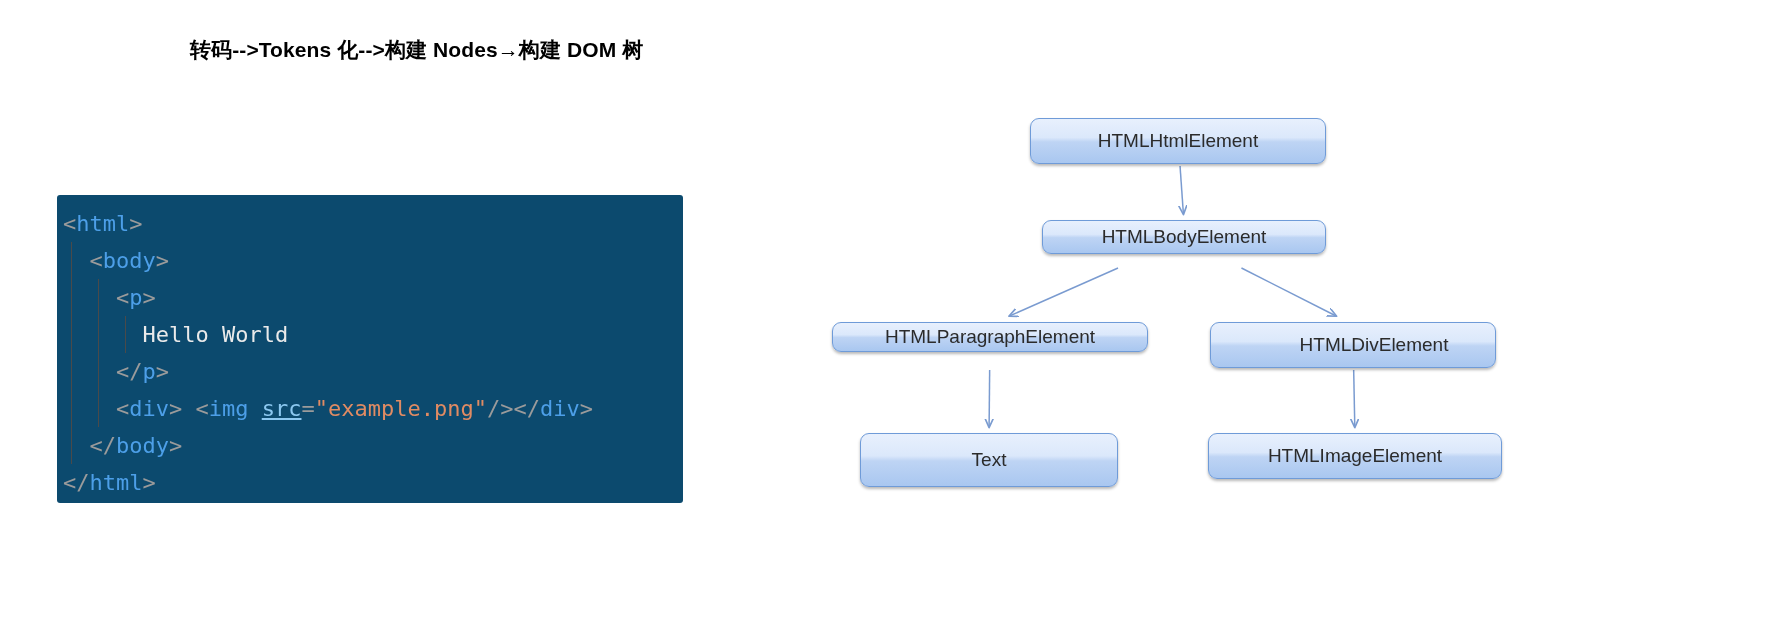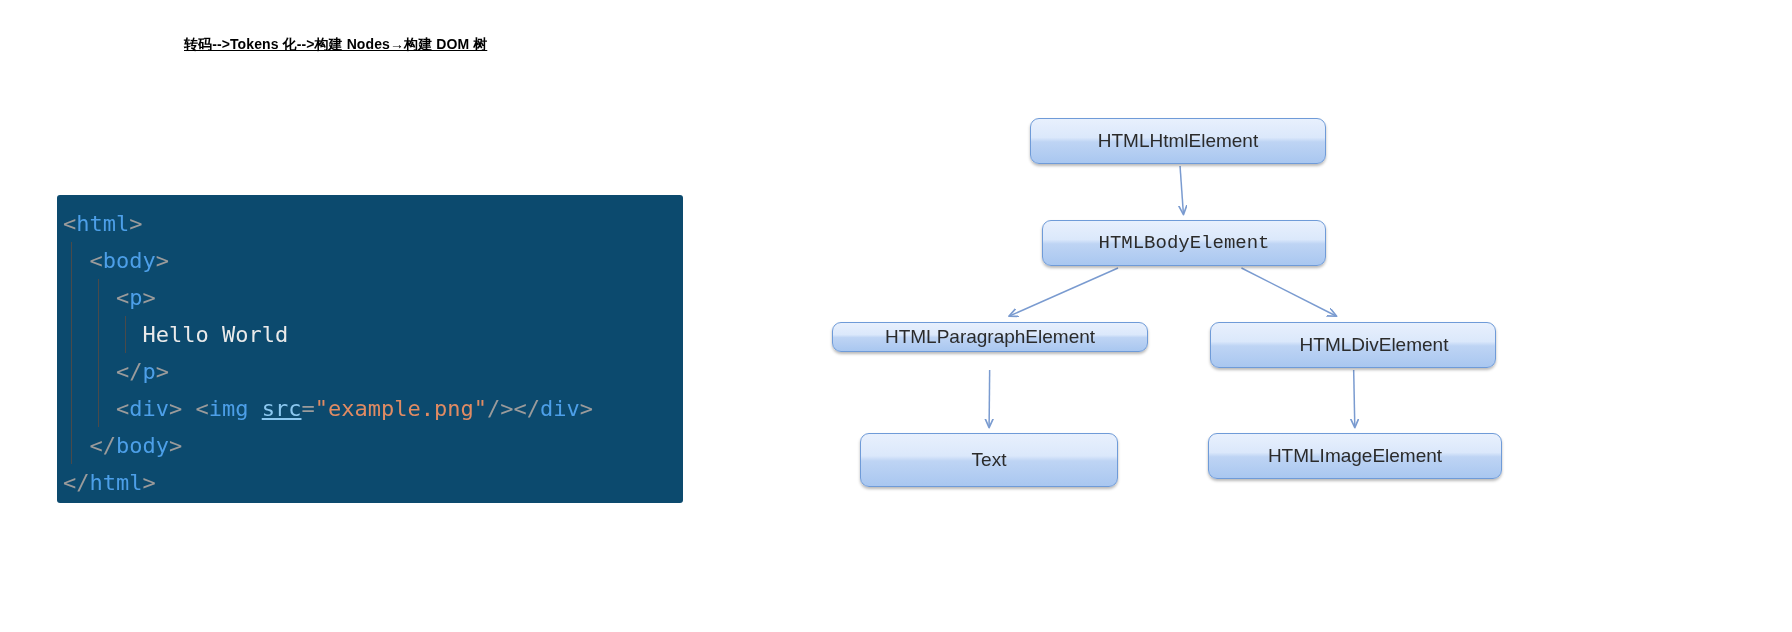--- a/index.html
+++ b/index.html
@@ -11,28 +11,27 @@
     width: 1792px;
     height: 632px;
     position: relative;
     overflow: hidden;
     font-family: "Liberation Sans", sans-serif;
   }
 
   
   #slide-title {
     position: absolute;
-    left: 184px;
+    left: 190px;
     top: 36px;
-    font-size: 14px;
+    font-size: 21px;
     font-weight: bold;
     color: #000000;
     letter-spacing: 0.1px;
     white-space: nowrap;
-    text-decoration: underline;
   }
 
   
   #code-block {
     position: absolute;
     left: 57px;
     top: 195px;
     width: 626px;
     height: 308px;
     background: #0c4a6e;
@@ -125,21 +124,21 @@
       <line x1="360.04" y1="66" x2="363.4" y2="114" stroke="#7a9bd0" stroke-width="1.5" marker-end="url(#arrowhead)"></line>
       <line x1="298.03999999999996" y1="168" x2="189.4" y2="216" stroke="#7a9bd0" stroke-width="1.5" marker-end="url(#arrowhead)"></line>
       <line x1="421.46" y1="168" x2="516.1" y2="216" stroke="#7a9bd0" stroke-width="1.5" marker-end="url(#arrowhead)"></line>
       <line x1="169.66" y1="270" x2="169.1" y2="327" stroke="#7a9bd0" stroke-width="1.5" marker-end="url(#arrowhead)"></line>
       <line x1="533.68" y1="270" x2="534.8" y2="327" stroke="#7a9bd0" stroke-width="1.5" marker-end="url(#arrowhead)"></line>
     </svg>
   <div id="dom-tree-nodes">
       <div class="node" style="left: 210px; top: 18px; width: 296px; height: 46px;">
         <span>HTMLHtmlElement</span>
       </div>
-      <div class="node" style="left: 222px; top: 120px; width: 284px; height: 46px; font-family: Liberation Mono, monospace;">
+      <div class="node" style="left: 222px; top: 120px; width: 284px; height: 34px;">
         <span>HTMLBodyElement</span>
       </div>
       <div class="node" style="left: 12px; top: 222px; width: 316px; height: 30px;">
         <span>HTMLParagraphElement</span>
       </div>
       <div class="node" style="left: 390px; top: 222px; width: 286px; height: 46px; padding-left: 42px;">
         <span>HTMLDivElement</span>
       </div>
       <div class="node" style="left: 40px; top: 333px; width: 258px; height: 54px;">
         <span>Text</span>

